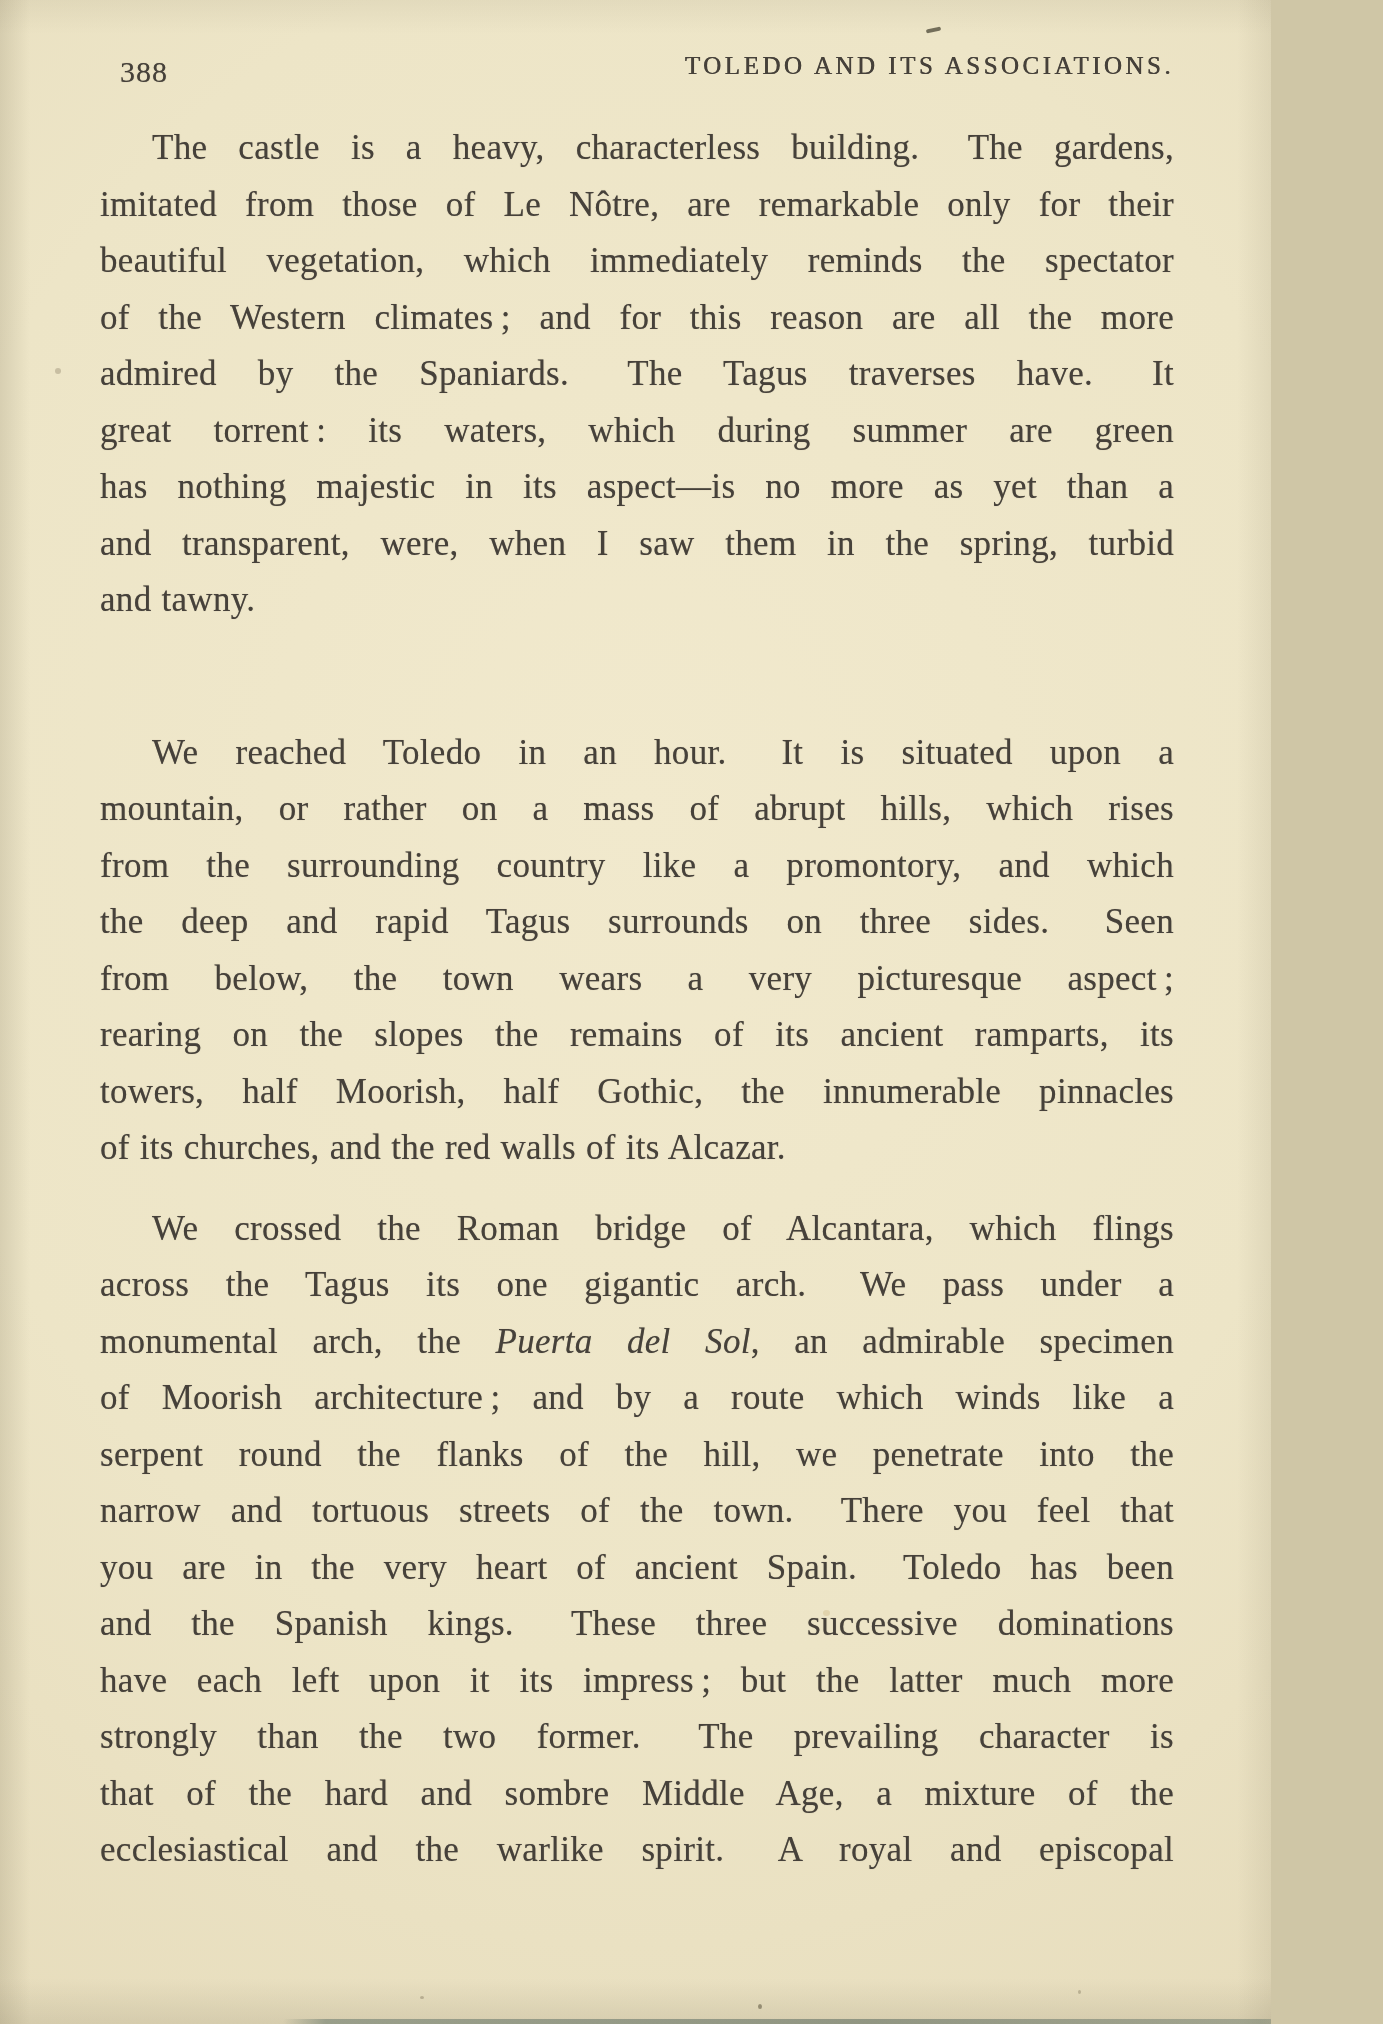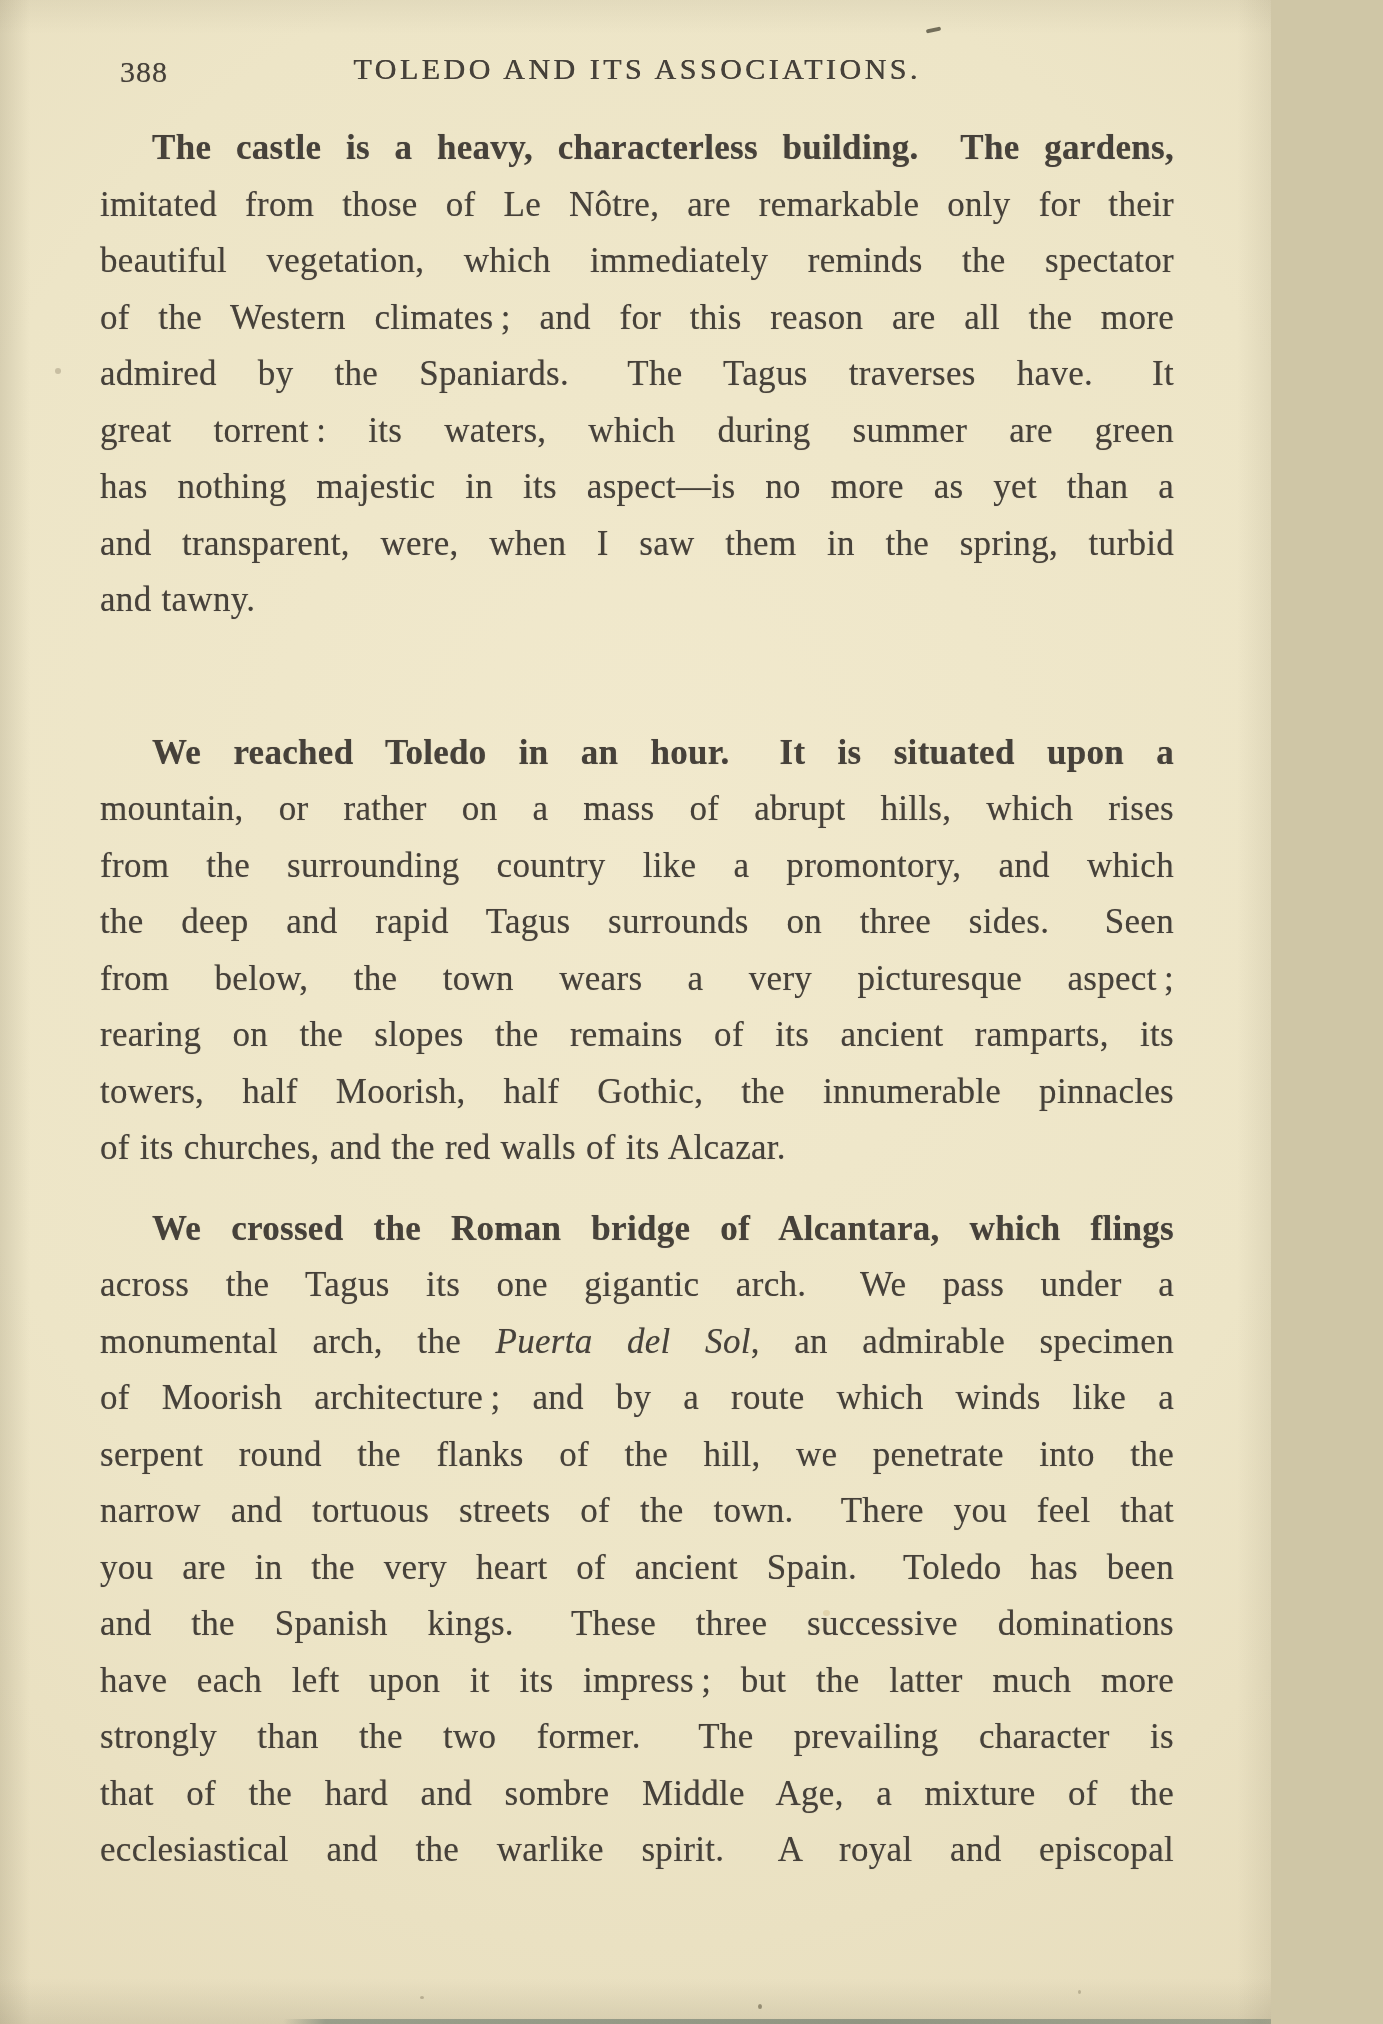--- a/index.html
+++ b/index.html
@@ -26,41 +26,41 @@
 
   .header {
     position: absolute; left: 100px; right: 97px; top: 52px; height: 42px;
   }
   .page-number {
     position: absolute; left: 20px; top: 3px;
     font-size: 30px; letter-spacing: 1px;
     text-shadow: 0 0 .7px rgba(70,64,54,.55);
   }
   .running-title {
-    text-align: center;
-    font-size: 30px; letter-spacing: 3.5px;
+    text-align: right;
+    font-size: 25px; letter-spacing: 3.5px;
     text-shadow: 0.5px 0 0 currentColor;
   }
 
   .body-text {
     position: absolute; left: 100px; right: 97px; top: 120px;
     font-size: 35px; line-height: 56.5px; letter-spacing: 0.3px;
   }
   .paragraph { margin: 0; }
   .paragraph + .paragraph { margin-top: 24px; }
   .paragraph.gap-before { margin-top: 96px; }
 
   .line {
     text-align: justify;
     text-align-last: justify;
     word-spacing: 1px;
     text-shadow: 0 0 .7px rgba(70,64,54,.5);
     white-space: normal;
   }
-  .line.first { text-indent: 52px; font-weight: bold; }
+  .line.first { text-indent: 52px; }
   .line.last { text-align-last: left; }
   .italic { font-style: italic; }
 
   
   .mark { position: absolute; pointer-events: none; }
   .top-dash {
     left: 926px; top: 28px; width: 15px; height: 4px;
     background: #55503f; opacity: .8; border-radius: 2px;
     transform: rotate(-12deg);
   }

